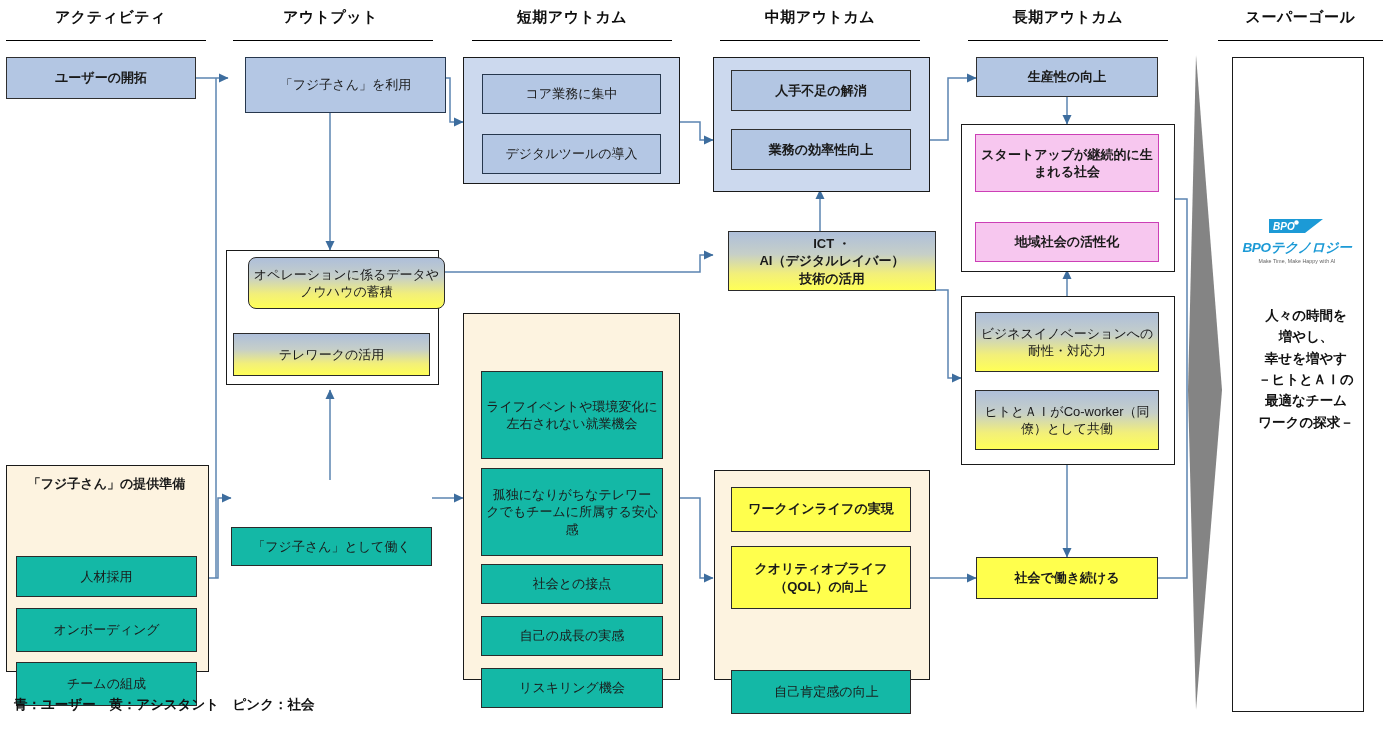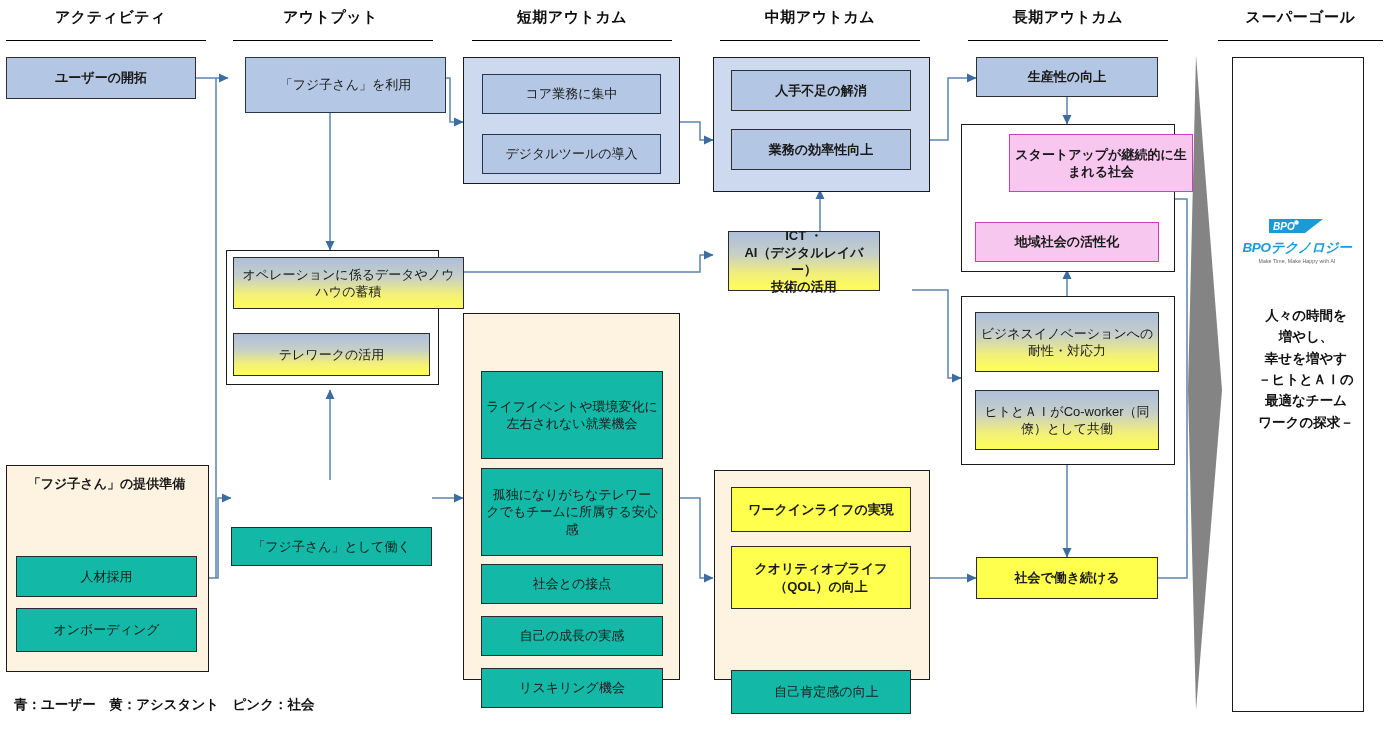--- a/index.html
+++ b/index.html
@@ -130,27 +130,30 @@
   <div class="grp-cream" style="position:absolute;left:6px;top:465px;width:201px;height:205px;"></div>
   <div class="node" style="left:10px;top:470px;width:193px;height:28px;font-weight:bold;font-size:13px;">
     <span>「フジ子さん」の提供準備</span>
   </div>
   <div class="node yellow" style="left:16px;top:508px;width:181px;height:41px;">
     <span>人材採用</span>
   </div>
   <div class="node yellow" style="left:16px;top:560px;width:181px;height:44px;">
     <span>オンボーディング</span>
   </div>
+  <div class="node yellow" style="left:16px;top:614px;width:181px;height:44px;">
+    <span>チームの組成</span>
+  </div>
 
   <div class="node blue-soft" style="left:245px;top:57px;width:201px;height:56px;">
     <span>「フジ子さん」を利用</span>
   </div>
 
   <div class="grp-white" style="position:absolute;left:226px;top:250px;width:211px;height:133px;"></div>
-  <div class="node grad" style="left:233px;top:257px;width:231px;height:52px;">
+  <div class="node grad" style="left:248px;top:257px;width:197px;height:52px;border-radius:8px;">
     <span>オペレーションに係るデータやノウハウの蓄積</span>
   </div>
   <div class="node grad" style="left:233px;top:333px;width:197px;height:43px;">
     <span>テレワークの活用</span>
   </div>
 
   <div class="node yellow" style="left:231px;top:479px;width:201px;height:39px;">
     <span>「フジ子さん」として働く</span>
   </div>
 
@@ -180,43 +183,43 @@
   </div>
 
   <div class="grp-blue" style="position:absolute;left:713px;top:57px;width:215px;height:133px;"></div>
   <div class="node blue" style="left:731px;top:70px;width:180px;height:41px;">
     <span>人手不足の解消</span>
   </div>
   <div class="node blue" style="left:731px;top:129px;width:180px;height:41px;">
     <span>業務の効率性向上</span>
   </div>
 
-  <div class="node grad-b" style="left:728px;top:231px;width:152px;height:60px;flex-direction:column;">
+  <div class="node grad-b" style="left:728px;top:231px;width:208px;height:60px;flex-direction:column;">
     <span>ICT ・</span>
     <span>AI（デジタルレイバー）</span>
     <span>技術の活用</span>
   </div>
 
   <div class="grp-cream" style="position:absolute;left:714px;top:470px;width:214px;height:208px;"></div>
-  <div class="node yellow-b" style="left:731px;top:487px;width:180px;height:45px;">
+  <div class="node yellow-b" style="left:731px;top:487px;width:180px;height:45px;font-family:Liberation Mono, monospace;">
     <span>ワークインライフの実現</span>
   </div>
   <div class="node yellow-b" style="left:731px;top:546px;width:180px;height:63px;">
     <span>クオリティオブライフ（QOL）の向上</span>
   </div>
   <div class="node yellow" style="left:731px;top:622px;width:180px;height:44px;padding-left:11px;">
     <span>自己肯定感の向上</span>
   </div>
 
   <div class="node blue" style="left:976px;top:57px;width:182px;height:40px;">
     <span>生産性の向上</span>
   </div>
 
   <div class="grp-white" style="position:absolute;left:961px;top:124px;width:212px;height:146px;"></div>
-  <div class="node pink" style="left:975px;top:134px;width:184px;height:58px;margin-left:34px;">
+  <div class="node pink" style="left:975px;top:134px;width:184px;height:58px;">
     <span>スタートアップが継続的に生まれる社会</span>
   </div>
   <div class="node pink" style="left:975px;top:222px;width:184px;height:40px;">
     <span>地域社会の活性化</span>
   </div>
 
   <div class="grp-white" style="position:absolute;left:961px;top:296px;width:212px;height:167px;"></div>
   <div class="node grad" style="left:975px;top:312px;width:184px;height:60px;">
     <span>ビジネスイノベーションへの耐性・対応力</span>
   </div>

